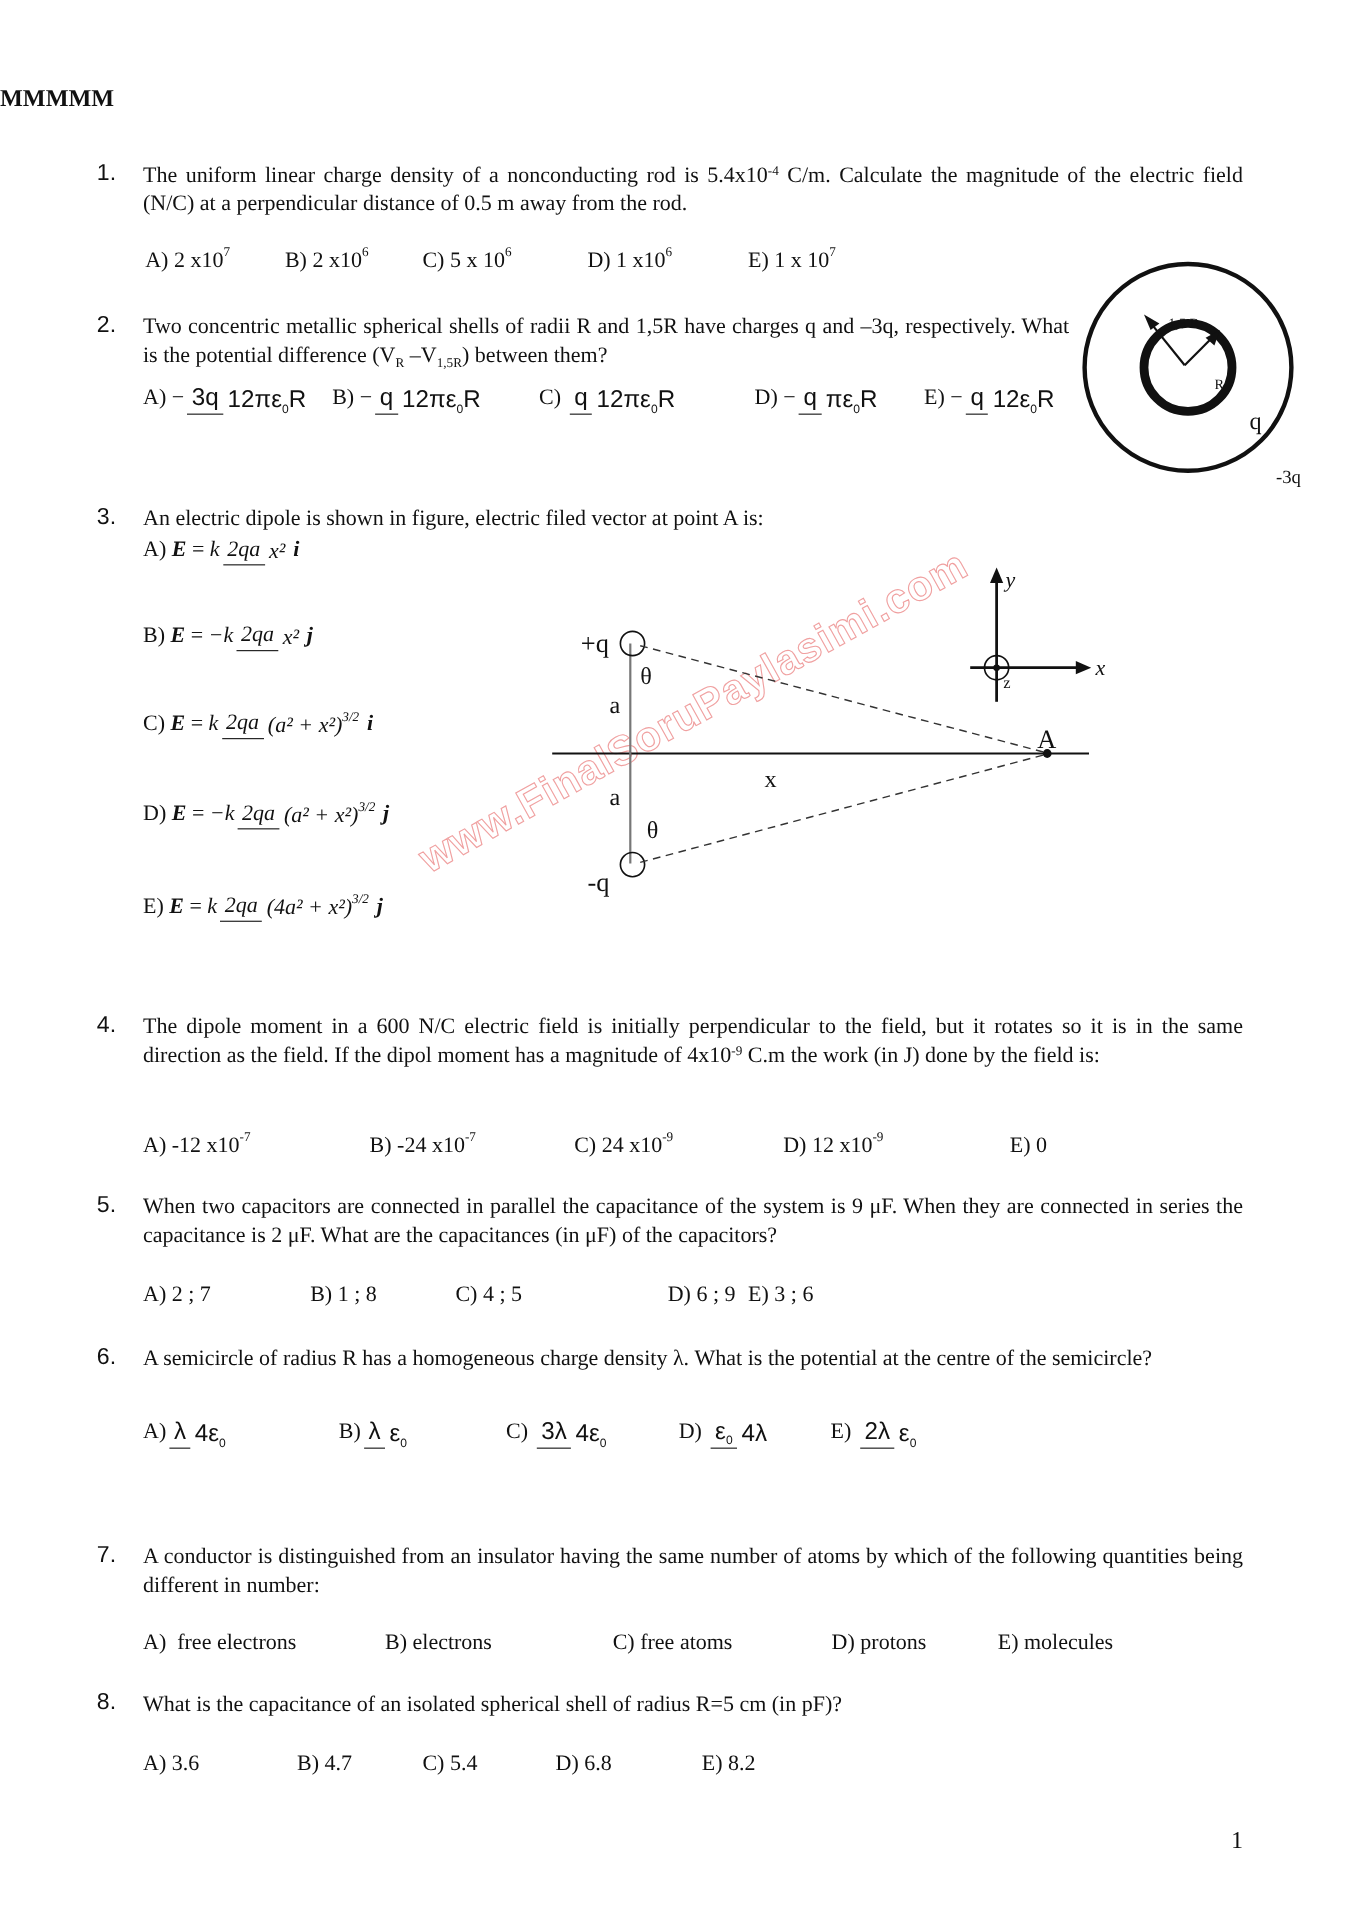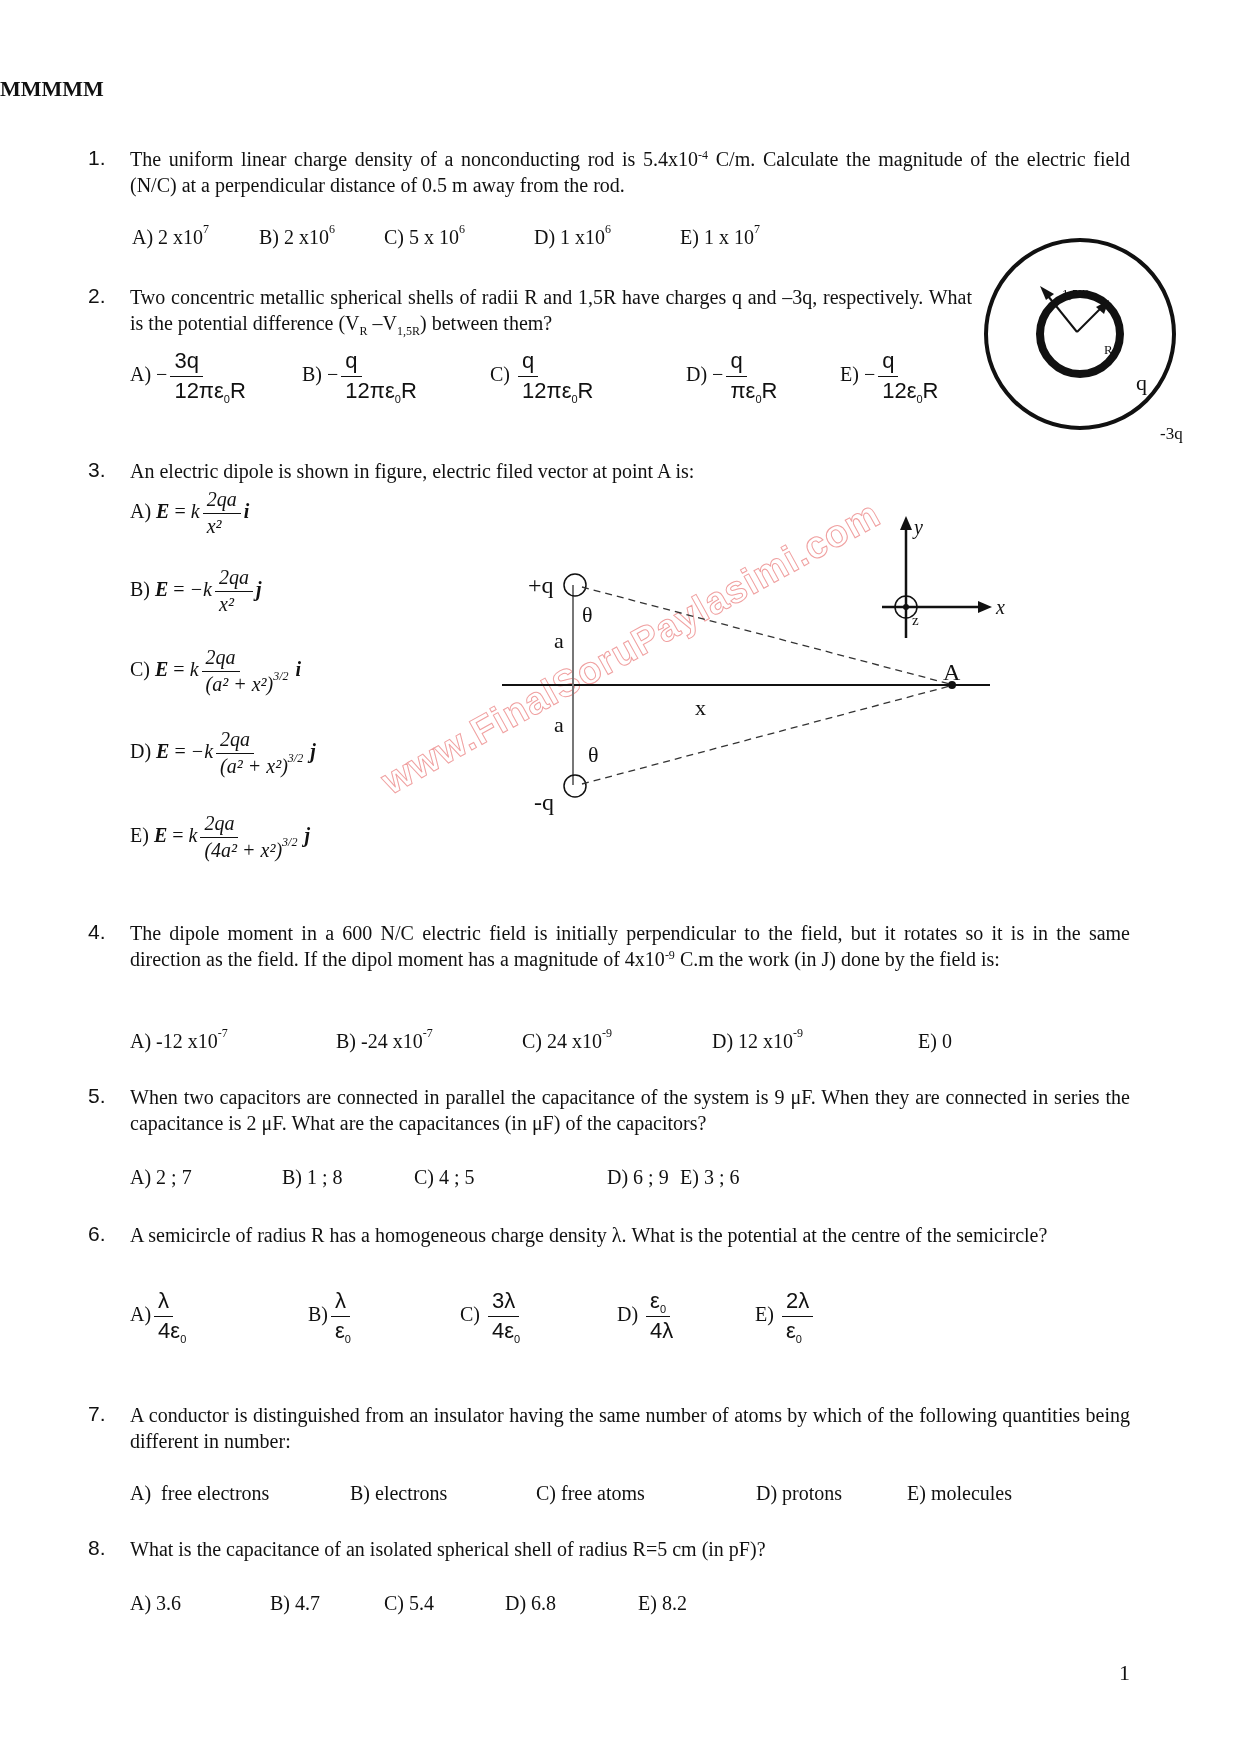--- a/index.html
+++ b/index.html
@@ -5,21 +5,21 @@
   html, body { margin:0; padding:0; background:#fff; }
   body { width:1240px; height:1754px; position:relative; overflow:hidden;
          font-family:"Liberation Serif", serif; color:#111; font-size:20px; }
   .abs { position:absolute; }
   .title { left:0; width:1240px; top:76px; text-align:left; font-weight:bold; font-size:22px; }
   .qnum { font-family:"Liberation Sans", sans-serif; font-size:21px; }
   .qtext { line-height:26px; text-align:justify; }
   sup { font-size:12px; vertical-align:top; position:relative; top:-4px; }
   sub { font-size:12px; }
   .opt { white-space:nowrap; }
-  .frac { display:inline-flex; flex-direction:column; align-items:flex-start; vertical-align:middle; margin:0 3px; }
+  .frac { display:inline-flex; flex-direction:row; align-items:center; vertical-align:middle; margin:0 3px; }
   .frac .num, .frac .den { padding:0 4px; white-space:nowrap; }
   .frac .num { border-bottom:1.5px solid #111; padding-bottom:2px; }
   .frac .den { padding-top:1px; }
   .sans { font-family:"Liberation Sans", sans-serif; font-size:22px; }
   .mi { font-style:italic; }
   .bi { font-style:italic; font-weight:bold; }
   .small0 { font-size:11px; position:relative; top:5px; }
   .watermark { left:395px; top:760px; transform:rotate(-29deg); transform-origin:left bottom;
                font-family:"Liberation Sans", sans-serif; font-weight:bold; font-size:38px;
                color:transparent; -webkit-text-stroke:1px #f0a0a0; white-space:nowrap; letter-spacing:1px; }
@@ -165,21 +165,21 @@
     </span></div>
 <div class="abs opt" style="left:755px;top:1288px"><span>E)</span> <span class="frac sans">
       <span class="num"><span>2λ</span><span class="small0"></span></span>
       <span class="den"><span>ε</span><span class="small0">0</span></span>
     </span></div>
 
 <div class="abs qnum" style="left:88px;top:1402px">7.</div>
 <div class="abs qtext" style="left:130px;top:1402px;width:1000px">A conductor is distinguished from an insulator having the same number of atoms by which of the following quantities being different in number:</div>
 <div class="abs opt" style="left:130px;top:1482px"><span>A)</span>&nbsp; <span>free electrons</span></div>
 <div class="abs opt" style="left:350px;top:1482px"><span>B)</span> <span>electrons</span></div>
-<div class="abs opt" style="left:536px;top:1482px"><span>C)</span> <span>free atoms</span></div>
+<div class="abs opt" style="left:557px;top:1482px"><span>C)</span> <span>free atoms</span></div>
 <div class="abs opt" style="left:756px;top:1482px"><span>D)</span> <span>protons</span></div>
 <div class="abs opt" style="left:907px;top:1482px"><span>E)</span> <span>molecules</span></div>
 
 <div class="abs qnum" style="left:88px;top:1536px">8.</div>
 <div class="abs qtext" style="left:130px;top:1536px;width:1000px">What is the capacitance of an isolated spherical shell of radius R=5 cm (in pF)?</div>
 <div class="abs opt" style="left:130px;top:1592px"><span>A)</span> <span>3.6</span></div>
 <div class="abs opt" style="left:270px;top:1592px"><span>B)</span> <span>4.7</span></div>
 <div class="abs opt" style="left:384px;top:1592px"><span>C)</span> <span>5.4</span></div>
 <div class="abs opt" style="left:505px;top:1592px"><span>D)</span> <span>6.8</span></div>
 <div class="abs opt" style="left:638px;top:1592px"><span>E)</span> <span>8.2</span></div>

